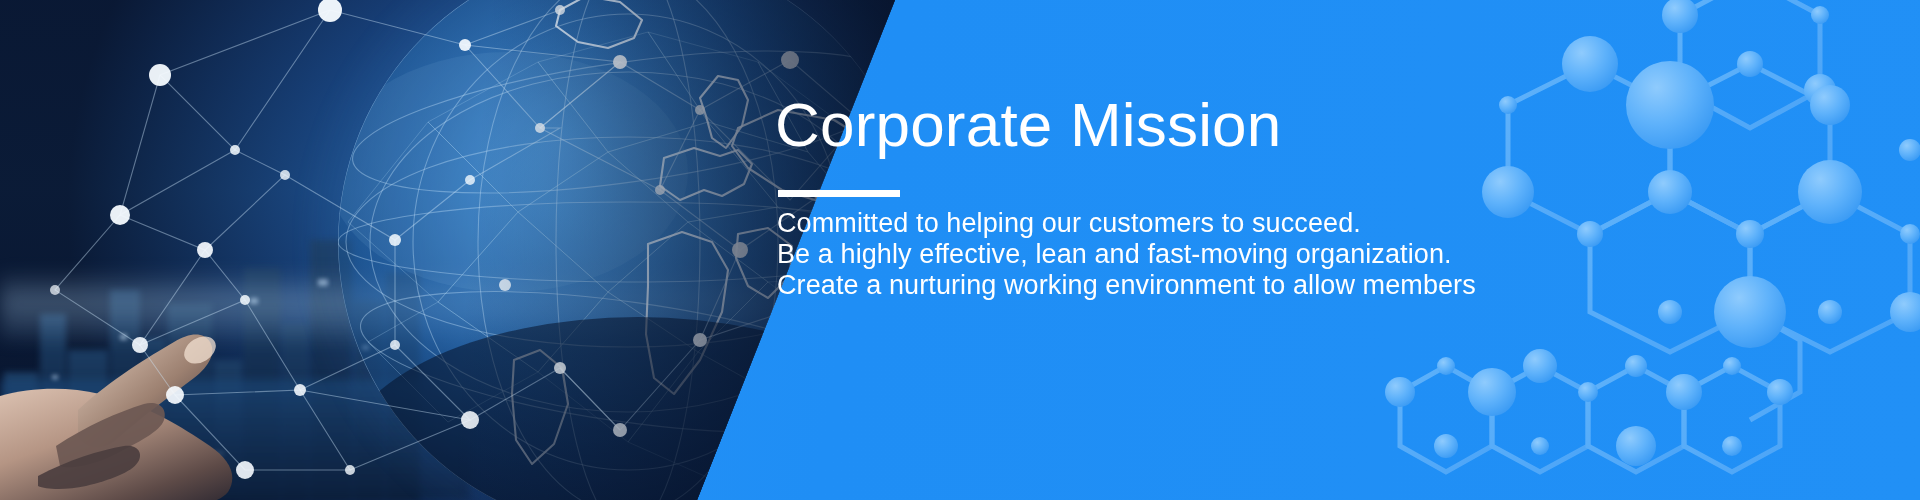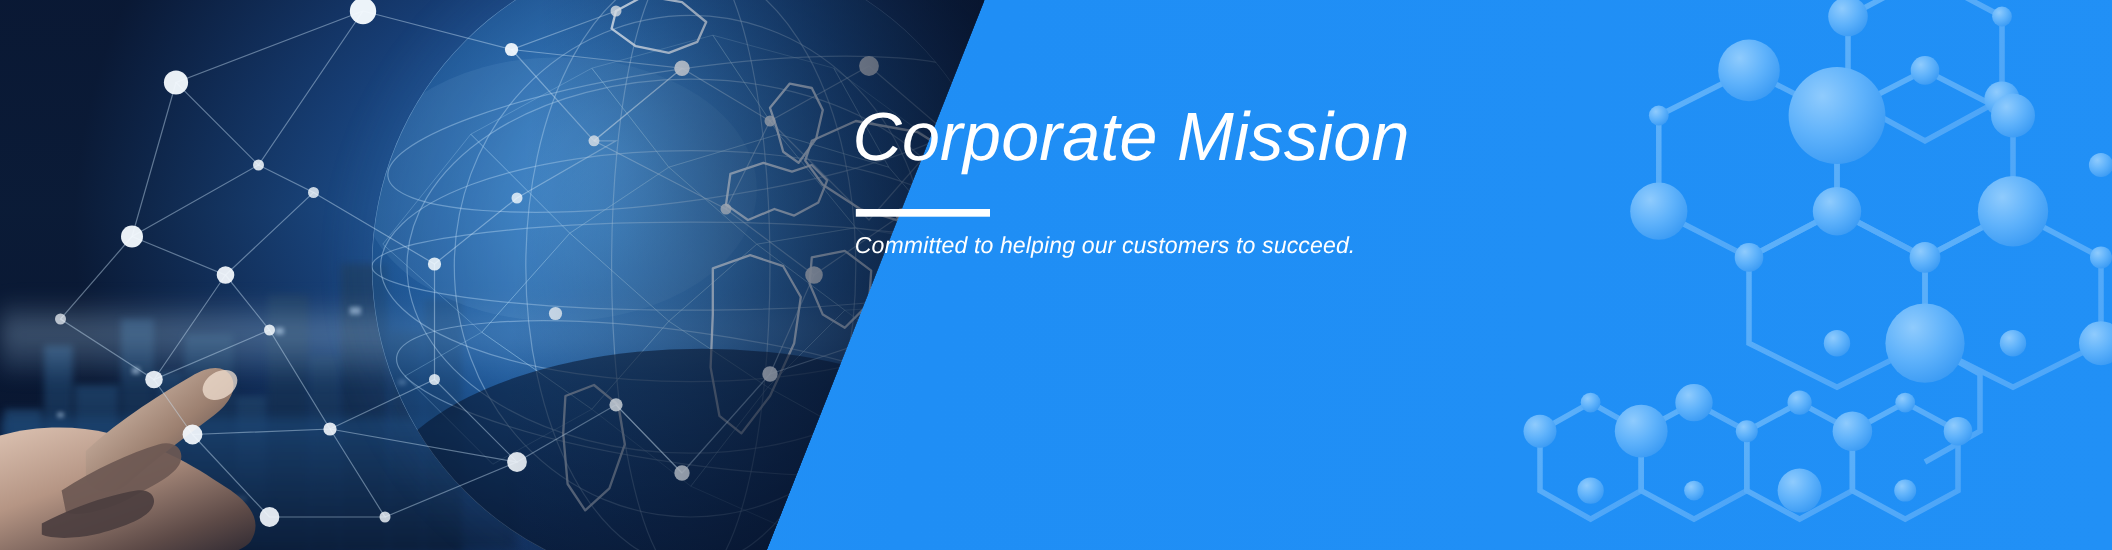--- a/index.html
+++ b/index.html
@@ -97,42 +97,42 @@
   
   .photo-vignette {
     position:absolute; inset:0;
     background:linear-gradient(95deg, rgba(5,14,32,0) 52%, rgba(6,17,40,.55) 82%, rgba(5,14,34,.8) 100%);
   }
 
   
   .content {
     position:absolute;
     left:775px; top:0;
-    width:700px; height:500px;font-style:italic;
+    width:700px; height:500px;
   }
   .title {
     position:absolute; left:0; top:92px;
     font-size:62px;
     font-weight:400;
     color:#ffffff;
     letter-spacing:.2px;
     line-height:1.05;
     white-space:nowrap;
   }
   .rule {
     position:absolute; left:3px; top:190px;
     width:122px; height:7px;
     background:#ffffff;
   }
   .body-lines {
     position:absolute; left:2px; top:208px;
     width:660px;
   }
   .body-line {
-    font-size:21px;
+    font-size:27px;
     font-weight:400;
     color:#ffffff;
     line-height:31px;
     white-space:pre;
     letter-spacing:.1px;
   }
 </style>
 </head>
 <body>
 
@@ -401,16 +401,18 @@
 
       <div class="photo-vignette"></div>
     </div>
   </div>
 
   <div class="content">
     <div class="title">Corporate Mission</div>
     <div class="rule"></div>
     <div class="body-lines">
       <div class="body-line">Committed to helping our customers to succeed.</div>
+      <div class="body-line">Be a highly effective, lean and fast-moving organization.</div>
+      <div class="body-line">Create a nurturing working environment to allow members</div>
     </div>
   </div>
 
 </div>
 
 </body></html>

